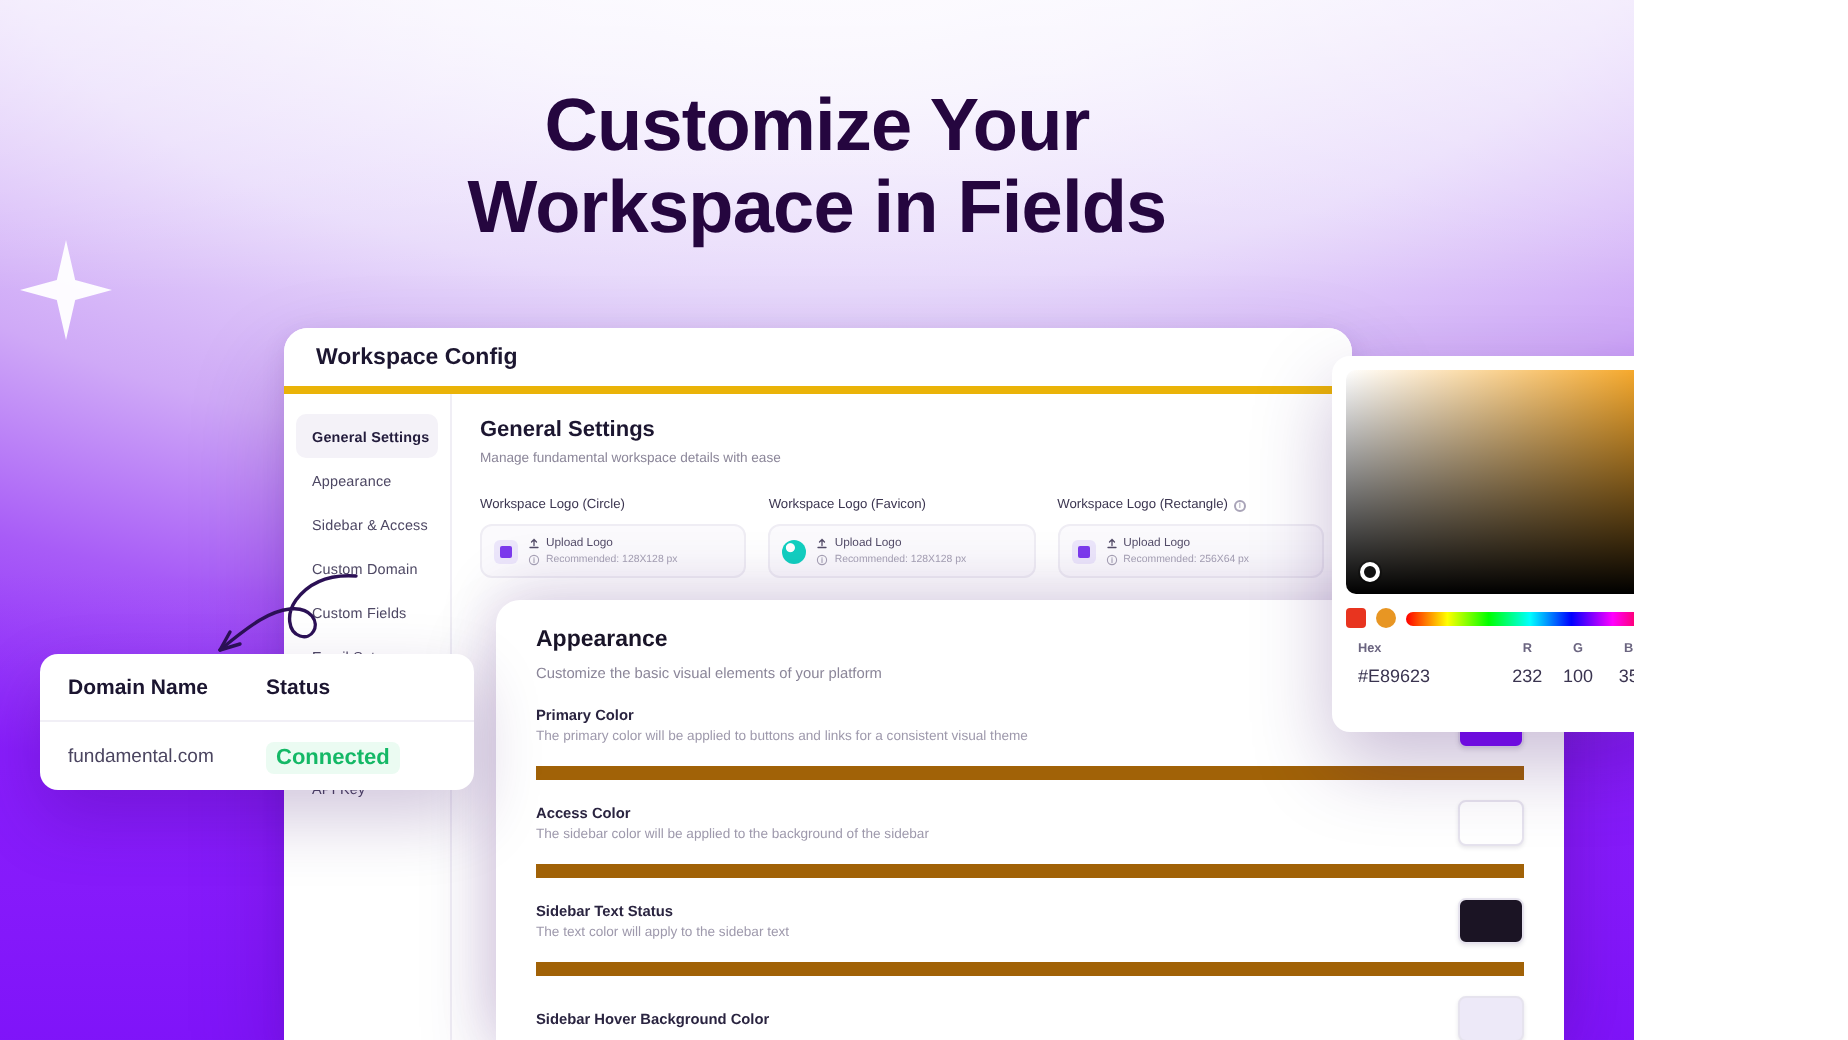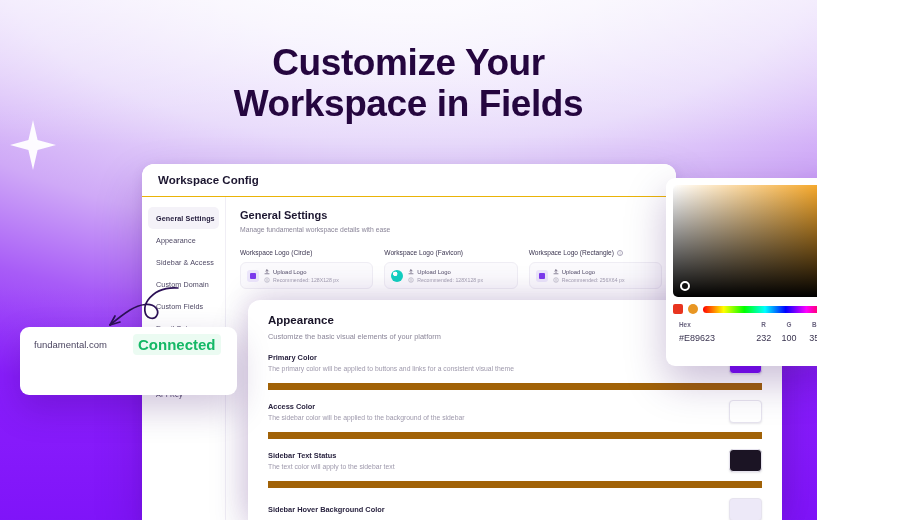--- a/index.html
+++ b/index.html
@@ -63,21 +63,21 @@
     background: #ffffff;
     border-radius: 12px 12px 0 0;
     box-shadow: 0 22px 48px rgba(60,10,110,.22), 0 3px 12px rgba(60,10,110,.10);
     overflow: hidden;
     z-index: 4;
   }
   #config-titlebar {
     height: 33px;
     display: flex; align-items: center;
     padding: 0 0 0 16px;
-    border-bottom: 1px solid #eab308;
+    border-bottom: 4px solid #eab308;
     background: #fff;
   }
   #config-title { font-size: 11.5px; font-weight: 700; color: #1c1630; }
 
   #config-body { display: flex; height: calc(100% - 33px); }
 
   #config-sidebar {
     width: 84px;
     padding: 10px 0 0 0;
     border-right: 1px solid #f0eef5;
@@ -233,21 +233,21 @@
     z-index: 9;
     overflow: hidden;
   }
   .dom-row { display: flex; align-items: center; height: 34px; padding: 0 14px; }
   #dom-head { border-bottom: 1px solid #f1eff6; }
   .dom-c1 { flex: 1; }
   .dom-c2 { flex: 0 0 90px; }
   #dom-head .dom-c1, #dom-head .dom-c2 { font-size: 10.5px; font-weight: 700; color: #1b1530; }
   #dom-name { font-size: 9.5px; color: #4b4560; }
   #dom-status {
-    font-size: 15px; font-weight: 700; color: #14b866;
+    font-size: 11px; font-weight: 700; color: #14b866;
     background: #ebfbf2; border-radius: 4px; padding: 2px 5px; display: inline-block;
   }
 
   
   #arrow-annot { position: absolute; left: 98px; top: 278px; z-index: 10; }
 </style>
 </head>
 <body>
 
 <div id="stage">
@@ -423,20 +423,24 @@
     </div>
     <div id="field-vals">
       <span class="f-hex">#E89623</span>
       <span class="f-n">232</span>
       <span class="f-n">100</span>
       <span class="f-n">35</span>
     </div>
   </div>
 
   <div id="domain-card">
+    <div class="dom-row" id="dom-head">
+      <span class="dom-c1">Domain Name</span>
+      <span class="dom-c2">Status</span>
+    </div>
     <div class="dom-row">
       <span class="dom-c1" id="dom-name">fundamental.com</span>
       <span class="dom-c2">
         <span id="dom-status">Connected</span>
       </span>
     </div>
   </div>
 
   <svg id="arrow-annot" width="86" height="60" viewBox="0 0 86 60">
     <path d="M80 10 C66 9, 56 14, 50 22 C45 29, 46 38, 52 40 C58 42, 62 35, 58 30 C53 24, 42 26, 32 32 C24 37, 18 42, 12 47" fill="none" stroke="#2b1055" stroke-width="1.7" stroke-linecap="round"></path>

